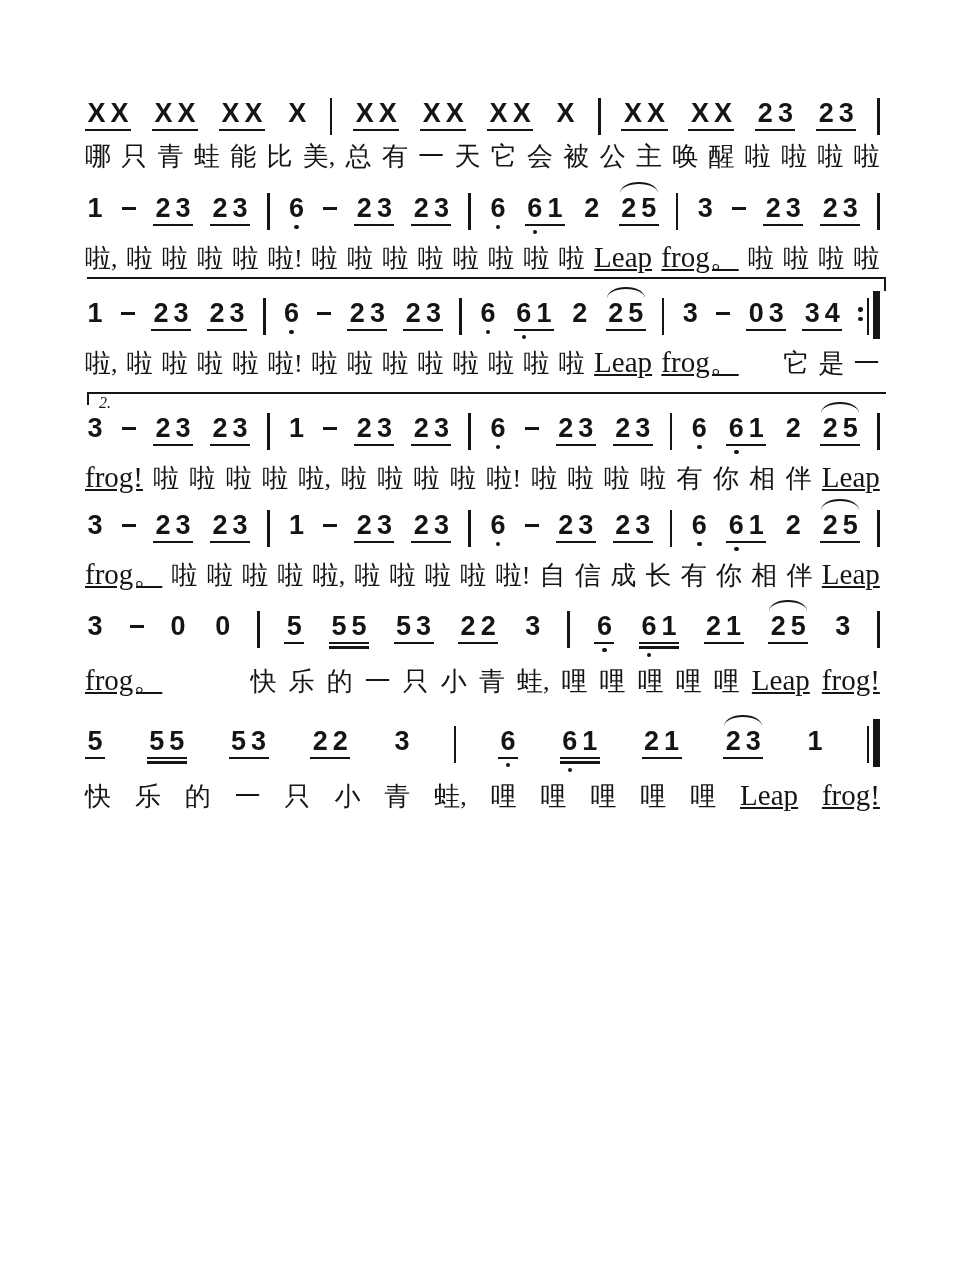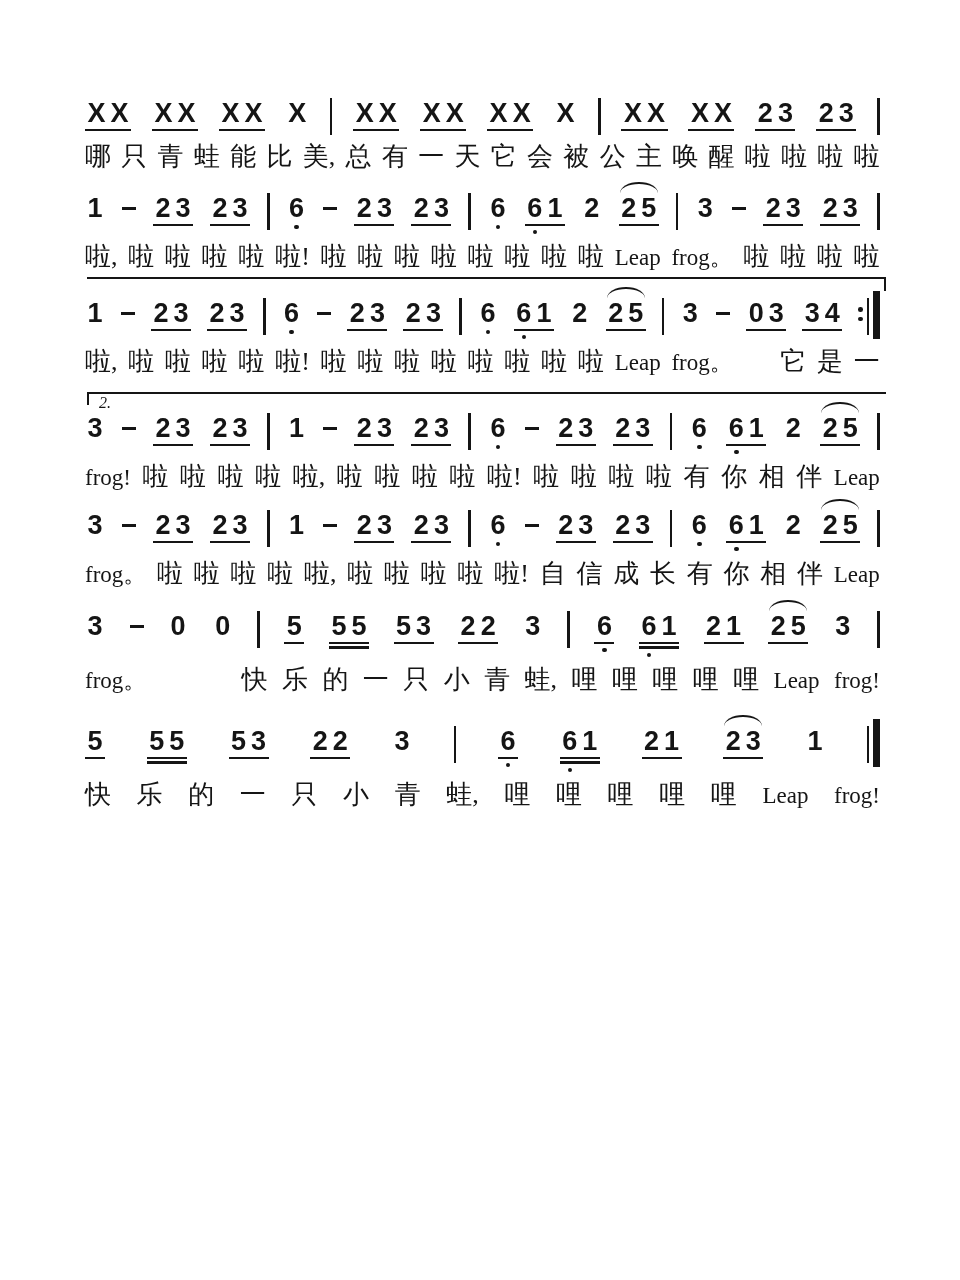--- a/index.html
+++ b/index.html
@@ -42,21 +42,21 @@
   
   .lyrics-row {
     display:flex; justify-content:space-between; align-items:baseline;
     margin-top:7px;
   }
   .lyric {
     font-family:"Liberation Serif", serif;
     font-size:26px; line-height:30px; color:var(--ink,#151515);
     white-space:nowrap;
   }
-  .lyric.latin { font-size:23px; }
+  .lyric.latin { font-size:29px;text-decoration:underline; }
   .lyric.spacer { width:26px; }
 
   
   .volta {
     position:absolute; top:-23px; left:2px; right:-6px; height:14px;
     border-top:2.4px solid var(--ink,#151515);
   }
   .volta .hook-right { position:absolute; right:0; top:-2px; width:2.4px; height:14px; background:var(--ink,#151515); }
   .volta .hook-left  { position:absolute; left:0;  top:-2px; width:2.4px; height:13px; background:var(--ink,#151515); }
   .volta .vlabel {

